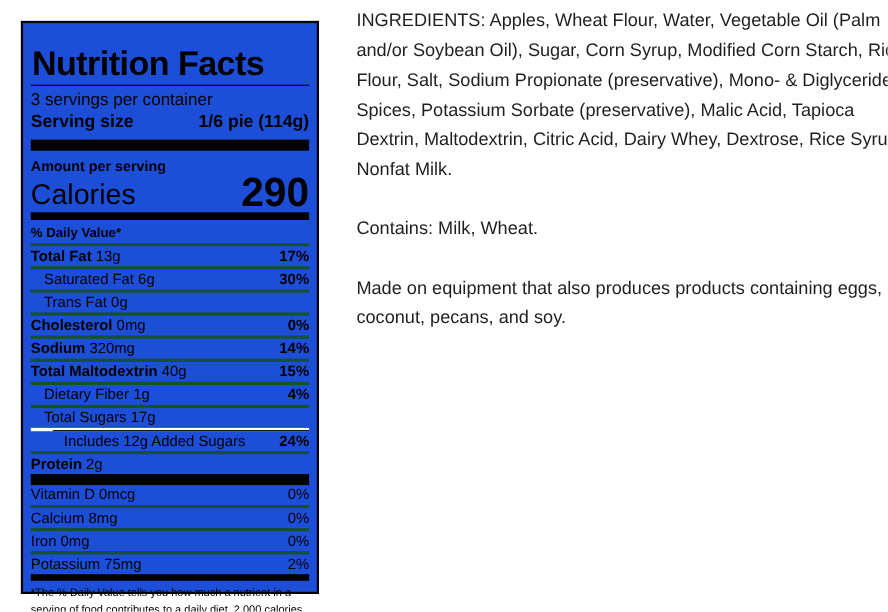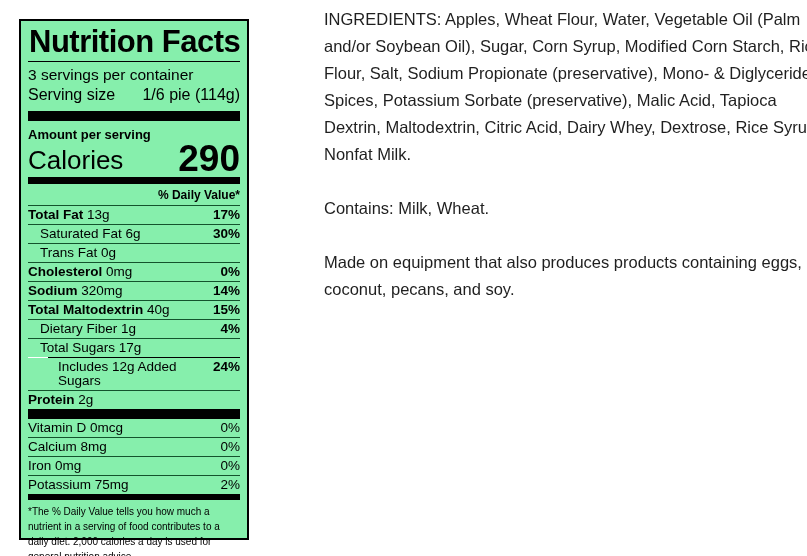--- a/index.html
+++ b/index.html
@@ -9,25 +9,25 @@
     font-family: "Liberation Sans", sans-serif;
     position: relative;
     color: #000;
     overflow: hidden;
   }
 
   
   .nutrition-label {
     position: absolute;
     left: 19px; top: 19px;
-    width: 230px; height: 521px;
+    width: 271px; height: 521px;
     border: 2px solid #000;
     box-sizing: border-box;
-    background: #86efac;
-    padding: 2px 7px 0 7px;
+    background: #1d4ed8;
+    padding: 18px 7px 0 7px;
     display: flex;
     flex-direction: column;
   }
   .nf-title {
     font-size: 31px;
     font-weight: bold;
     letter-spacing: -0.5px;
     line-height: 33px;
     margin: 0;
     padding: 2px 0 3px 1px;
@@ -35,21 +35,21 @@
     white-space: nowrap;
   }
   .servings {
     font-size: 15.5px;
     line-height: 19px;
     margin-top: 3px;
   }
   .serving-row {
     display: flex;
     justify-content: space-between;
-    font-weight: normal;
+    font-weight: bold;
     font-size: 16px;
     line-height: 20px;
     margin: 1px 0 6px 0;
   }
   .bar-thick { height: 10px; background: #000; flex: none; }
   .bar-med   { height: 7px;  background: #000; flex: none; }
   .bar-low   { height: 6px;  background: #000; flex: none; }
   .aps {
     font-size: 13px;
     font-weight: bold;
@@ -58,30 +58,29 @@
   }
   .cal-row {
     display: flex;
     justify-content: space-between;
     align-items: flex-end;
     margin-bottom: 2px;
   }
   .cal-label { font-size: 26px; font-weight: normal; line-height: 30px; }
   .cal-value { font-size: 37px; font-weight: bold; line-height: 33px; text-align: center; }
   .dv-header {
-    text-align: right;
     font-size: 12px;
     font-weight: bold;
     padding: 4px 0 3px 0;
   }
   .nrow {
     display: flex;
     justify-content: space-between;
     align-items: baseline;
-    border-top: 1px solid #14532d;
+    border-top: 3px solid #14532d;
     font-size: 13.5px;
     line-height: 14px;
     padding: 2px 0;
   }
   .nrow .b { font-weight: bold; }
   .nrow.i1 > .left { padding-left: 12px; }
   .nrow.i2 > .left { padding-left: 30px; }
   .nrow.rule-indent { border-top-color: #fff; position: relative; }
   .nrow.rule-indent::before {
     content: "";

